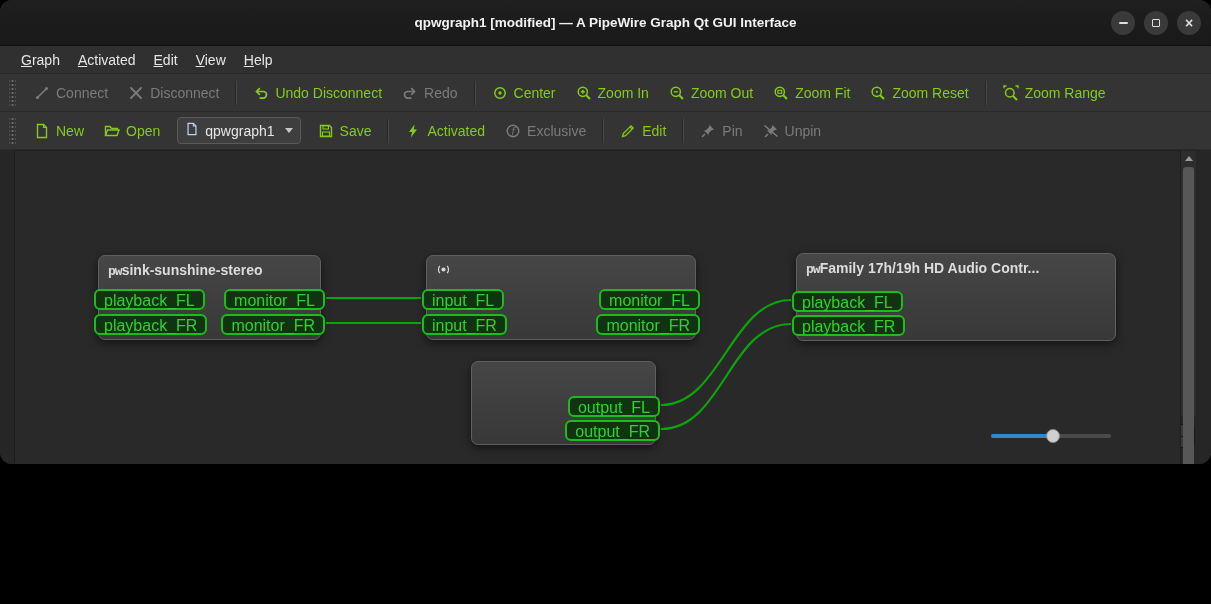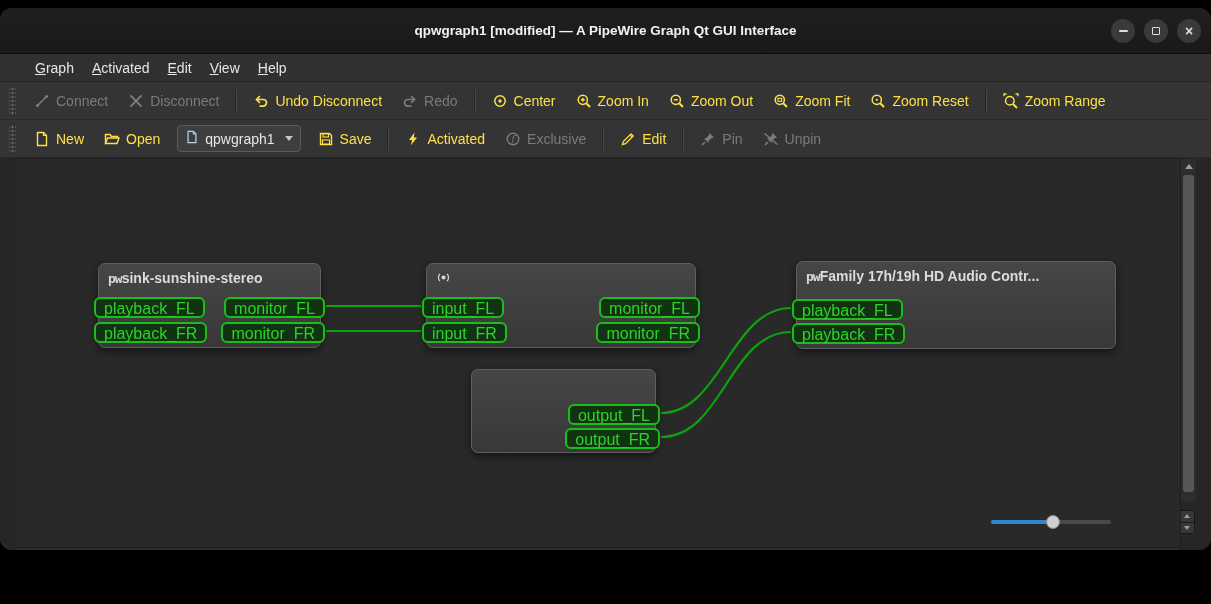--- a/index.html
+++ b/index.html
@@ -1,20 +1,20 @@
 <!DOCTYPE html>
 <html><head>
 <meta charset="utf-8">
 <style>
   * { box-sizing: border-box; margin: 0; padding: 0; }
   html,body { background:#000; }
   body { font-family:"Liberation Sans","DejaVu Sans",sans-serif; }
 
   .window {
-    position:relative; width:1211px; height:542px; margin:8px auto;
+    position:relative; width:1211px; height:464px; margin:0 auto;
     background:#262626; border-radius:12px; overflow:hidden;
     display:flex; flex-direction:column;
   }
 
   
   .titlebar {
     height:46px; flex:0 0 46px; background:linear-gradient(#1f1f1f,#191919);
     display:flex; align-items:center; justify-content:center; position:relative;
     border-bottom:1px solid #0e0e0e;
   }
@@ -24,41 +24,41 @@
     width:24px; height:24px; border-radius:50%; background:#3a3a3a;
     display:flex; align-items:center; justify-content:center; cursor:pointer;
   }
   .glyph-min { width:9px; height:2px; background:#dedede; border-radius:1px; }
   .glyph-max { width:8px; height:8px; border:1.5px solid #dedede; border-radius:1px; }
   .glyph-close { color:#dedede; font-size:14px; line-height:1; font-weight:bold; }
 
   
   .menubar {
     height:28px; flex:0 0 28px; background:#303030; display:flex; align-items:center;
-    padding-left:26px; border-bottom:1px solid #262626;text-align:right;
+    padding-left:12px; border-bottom:1px solid #262626;text-align:right;
   }
   .menu-item {
     display:inline-block; color:#e6e6e6; font-size:14px; padding:3px 9px; border-radius:3px; cursor:pointer;
   }
   .menu-item::first-letter { text-decoration:underline; }
 
   
   .toolbar {
     height:38px; flex:0 0 38px; background:#343434; display:flex; align-items:center;
     padding:0 6px; gap:2px; border-bottom:1px solid #2a2a2a;
   }
   .tb-handle {
     width:7px; height:26px; margin:0 7px 0 3px; cursor:grab;
     background-image:radial-gradient(circle,#676767 1px,transparent 1.2px);
     background-size:4px 4px; background-position:center;
   }
   .tb-sep { width:0; height:24px; border-left:1px solid #272727; border-right:1px solid #484848; margin:0 5px; }
   .tb-btn {
     display:flex; align-items:center; gap:6px; padding:5px 9px; border-radius:4px;
-    color:#fde047; font-size:14px; white-space:nowrap; cursor:pointer;
+    color:#84cc16; font-size:14px; white-space:nowrap; cursor:pointer;
   }
   .tb-btn.disabled { color:#7b7b7b; }
   .tb-btn svg { display:block; }
 
   .combo {
     display:flex; align-items:center; gap:6px; margin:0 6px; padding:3px 7px;
     background:#3e3e3e; border:1px solid #5a5a5a; border-radius:4px; color:#e6e6e6;
     font-size:14px; cursor:pointer; height:27px;
   }
   .combo .caret { width:0; height:0; border-left:4px solid transparent; border-right:4px solid transparent; border-top:5px solid #c8c8c8; margin-left:4px; }

